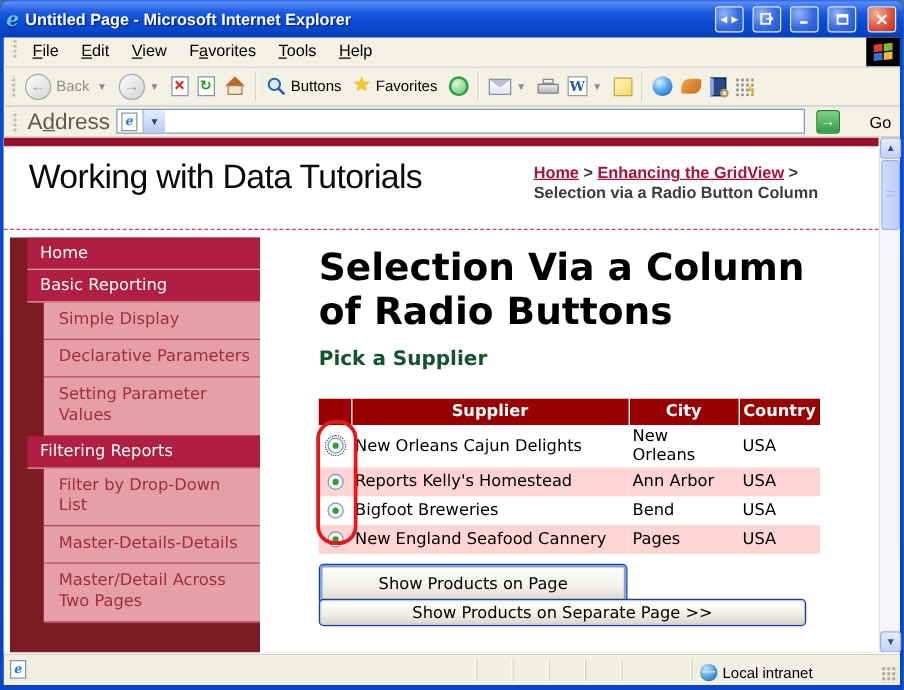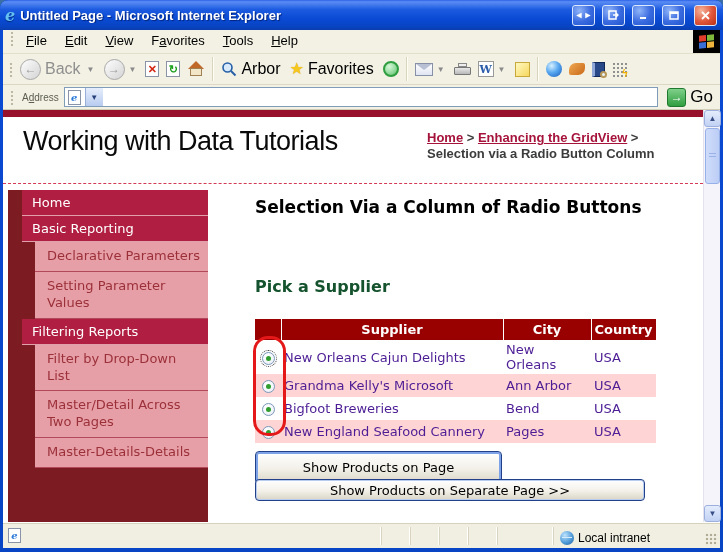--- a/index.html
+++ b/index.html
@@ -50,21 +50,21 @@
   
   .toolbar{
     height:31px; background:#f3f1e4; border-bottom:1px solid #ddd8c4;
     display:flex; align-items:center; padding:0 2px; gap:1px;
   }
   .tb-group{ display:flex; align-items:center; gap:2px; padding:0 3px; }
   .tb-sep{ width:2px; height:24px; margin:0 3px; border-left:1px solid #d8d4be; border-right:1px solid #fffef4; }
   .nav-circle{ width:21px; height:21px; border-radius:50%; border:1px solid #a8a8a8;
     background:linear-gradient(135deg,#fdfdfd,#d4d4d4); color:#9a9a9a;
     display:flex; align-items:center; justify-content:center; font-size:12px; font-weight:bold; }
-  .tb-label{ font-size:16px; color:#000; margin:0 2px; }
+  .tb-label{ font-size:12px; color:#000; margin:0 2px; }
   .tb-label.dim{ color:#8f8f8f; }
   .caret{ font-size:8px; color:#8a8a8a; margin:0 2px; }
   .doc-icon{ position:relative; width:14px; height:16px; background:#fff; border:1px solid #8a94a8;
     display:flex; align-items:center; justify-content:center; }
   .doc-icon .ov{ font-weight:bold; font-size:11px; line-height:1; }
   .stop-x{ color:#d42814; } .refresh-a{ color:#1fa01f; font-size:13px; }
   .house{ width:18px; height:16px; position:relative; }
   .house .roof{ position:absolute; top:0; left:1px; width:0; height:0;
     border-left:8px solid rgba(0,0,0,0); border-right:8px solid rgba(0,0,0,0); border-bottom:8px solid #c06828; }
   .house .body{ position:absolute; top:7px; left:3px; width:12px; height:8px; background:#f2e6c8; border:1px solid #a08050; }
@@ -87,34 +87,34 @@
   .book .lens{ position:absolute; right:-3px; bottom:-2px; width:7px; height:7px; border:2px solid #b89858; border-radius:50%; background:#e8f0ff; }
   .dotgrid{ width:15px; height:15px;
     background-image:radial-gradient(circle,#909090 1px,rgba(0,0,0,0) 1.3px); background-size:4px 4px; position:relative; }
   .dotgrid .bolt{ position:absolute; right:-1px; bottom:-2px; color:#f0b000; font-size:10px; font-weight:bold; }
 
   
   .addressbar{
     height:25px; background:#f3f1e4; border-bottom:1px solid #d0ccb6;
     display:flex; align-items:center; gap:5px; padding:0 3px;
   }
-  .addr-label{ font-size:10px; color:#5c5c50; }
+  .addr-label{ font-size:18px; color:#5c5c50; }
   .addr-combo{ flex:1; height:20px; background:#fff; border:1px solid #7f9db9;
     display:flex; align-items:center; gap:4px; padding-left:3px; }
   .page-icon{ width:13px; height:15px; background:#fff; border:1px solid #8a94a8; flex:none;
     display:flex; align-items:center; justify-content:center;
     font:italic bold 10px "DejaVu Serif",serif; color:#2878d8; }
   .addr-url{ flex:1; font-size:12px; color:#000; white-space:nowrap; overflow:hidden; border:none; outline:none; background:none; font-family:"Liberation Sans",sans-serif; }
   .combo-drop{ width:18px; height:18px; background:linear-gradient(180deg,#e6eefc,#b8ccf0); border-left:1px solid #98b0d8;
     display:flex; align-items:center; justify-content:center; font-size:8px; color:#28407a; flex:none; }
   .go-btn{ display:flex; align-items:center; gap:4px; padding:0 4px; flex:none; }
   .go-sq{ width:19px; height:19px; border-radius:3px; border:1px solid #1f7a2f;
     background:linear-gradient(180deg,#7fd08a,#2f9e3f); color:#fff; font-weight:bold; font-size:12px;
     display:flex; align-items:center; justify-content:center; }
-  .go-text{ font-size:17px; color:#000; }
+  .go-text{ font-size:13px; color:#000;margin-left:20px; }
 
   
   .page{ flex:1; display:flex; min-height:0; background:#fff; }
   .page-inner{ flex:1; position:relative; overflow:hidden; background:#fff;
     font-family:"DejaVu Sans", sans-serif; }
 
   .top-rule{ position:absolute; left:0; top:0; right:0; height:7px; background:#97102c; }
   .site-title{ position:absolute; left:20px; top:16px; font-family:"Liberation Sans",sans-serif;
     font-size:27px; color:#0a0a0a; letter-spacing:-0.5px; white-space:nowrap; }
   .breadcrumb{ position:absolute; left:424px; top:20px; width:264px;
@@ -124,28 +124,28 @@
 
   
   .sidebar{ position:absolute; left:5px; top:80px; width:200px; height:332px; overflow:hidden; background:#7c1b22; }
   .nav1{ margin-left:14px; background:#b01e42; color:#fff; padding:5px 8px 5px 10px;
     font-size:13px; border-bottom:1px solid #e0a0ac; }
   .nav2{ margin-left:27px; background:#e79fa7; color:#9c3039; padding:6px 8px 6px 12px;
     font-size:13px; border-bottom:1px solid #b2495a; line-height:1.3; }
 
   
   .content-heading{ position:absolute; left:252px; top:88px; width:400px;
-    font-size:17px; font-weight:bold; color:#000; line-height:1.15; }
+    font-size:30px; font-weight:bold; color:#000; line-height:1.15; }
   .content-subheading{ position:absolute; left:252px; top:167px; font-size:16px; font-weight:bold; color:#14532d; }
 
   .grid-table{ position:absolute; left:252px; top:209px; border-collapse:collapse; }
   .grid-table th{ background:#990000; color:#fff; font-size:13px; font-weight:bold;
     padding:2px 3px; border-left:1px solid #fff; height:21px; }
   .grid-table th:first-child{ border-left:none; width:26px; }
-  .grid-table td{ font-size:13px; color:#4c1d95; padding:2px 3px; height:23px; }
+  .grid-table td{ font-size:13px; color:#000000; padding:2px 3px; height:23px; }
   .col-supplier{ width:222px; } .col-city{ width:88px; } .col-country{ width:64px; }
   tr.alt td{ background:#ffd4d4; }
   .radio-cell{ text-align:center; width:26px; }
   .radio{ display:inline-block; width:13px; height:13px; border-radius:50%;
     border:1px solid #7a98b8; background:radial-gradient(circle at 35% 30%,#ffffff,#e8eef6); position:relative; vertical-align:middle; }
   .radio:after{ content:""; position:absolute; left:3px; top:3px; width:5px; height:5px; border-radius:50%; background:#2f9e2f; }
   .radio.focused{ outline:1px dotted #444; outline-offset:1px; }
 
   .annotation{ position:absolute; left:250px; top:226px; width:33px; height:100px;
     border:3px solid #e41818; border-radius:15px; }
@@ -262,21 +262,21 @@
           <span class="roof"></span>
           <span class="body"></span>
         </span>
     </span>
     <span class="tb-sep"></span>
     <span class="tb-group">
       <svg class="mag" viewBox="0 0 16 16">
           <circle cx="6.5" cy="6.5" r="4.5" fill="#d8eafc" stroke="#2660a8" stroke-width="1.6"></circle>
           <path d="M10 10l4.5 4.5" stroke="#2660a8" stroke-width="2"></path>
         </svg>
-      <span class="tb-label">Arbor</span>
+      <span class="tb-label">Buttons</span>
     </span>
     <span class="tb-group">
       <span class="star">★</span>
       <span class="tb-label">Favorites</span>
     </span>
     <span class="tb-group">
       <span class="hist"></span>
     </span>
     <span class="tb-sep"></span>
     <span class="tb-group">
@@ -331,26 +331,27 @@
   <div class="page">
     <div class="page-inner">
       <div class="top-rule"></div>
       <div class="site-title">Working with Data Tutorials</div>
       <div class="breadcrumb"><a href="#">Home</a><span> &gt; </span><a href="#">Enhancing the GridView</a><span> &gt; </span><span>Selection via a Radio Button Column</span></div>
       <div class="dashed-rule"></div>
 
       <div class="sidebar">
         <div class="nav1">Home</div>
         <div class="nav1">Basic Reporting</div>
+        <div class="nav2">Simple Display</div>
         <div class="nav2">Declarative Parameters</div>
         <div class="nav2">Setting Parameter Values</div>
         <div class="nav1">Filtering Reports</div>
         <div class="nav2">Filter by Drop-Down List</div>
+        <div class="nav2">Master-Details-Details</div>
         <div class="nav2">Master/Detail Across Two Pages</div>
-        <div class="nav2">Master-Details-Details</div>
       </div>
 
       <div class="content-heading">Selection Via a Column of Radio Buttons</div>
       <div class="content-subheading">Pick a Supplier</div>
 
       <table class="grid-table">
         <thead>
           <tr>
             <th></th>
             <th class="col-supplier">Supplier</th>
@@ -360,21 +361,21 @@
         </thead>
         <tbody>
           <tr>
             <td class="radio-cell"><span class="radio focused"></span></td>
             <td>New Orleans Cajun Delights</td>
             <td>New Orleans</td>
             <td>USA</td>
           </tr>
           <tr class="alt">
             <td class="radio-cell"><span class="radio"></span></td>
-            <td>Grandma Kelly's Microsoft</td>
+            <td>Reports Kelly's Homestead</td>
             <td>Ann Arbor</td>
             <td>USA</td>
           </tr>
           <tr>
             <td class="radio-cell"><span class="radio"></span></td>
             <td>Bigfoot Breweries</td>
             <td>Bend</td>
             <td>USA</td>
           </tr>
           <tr class="alt">

